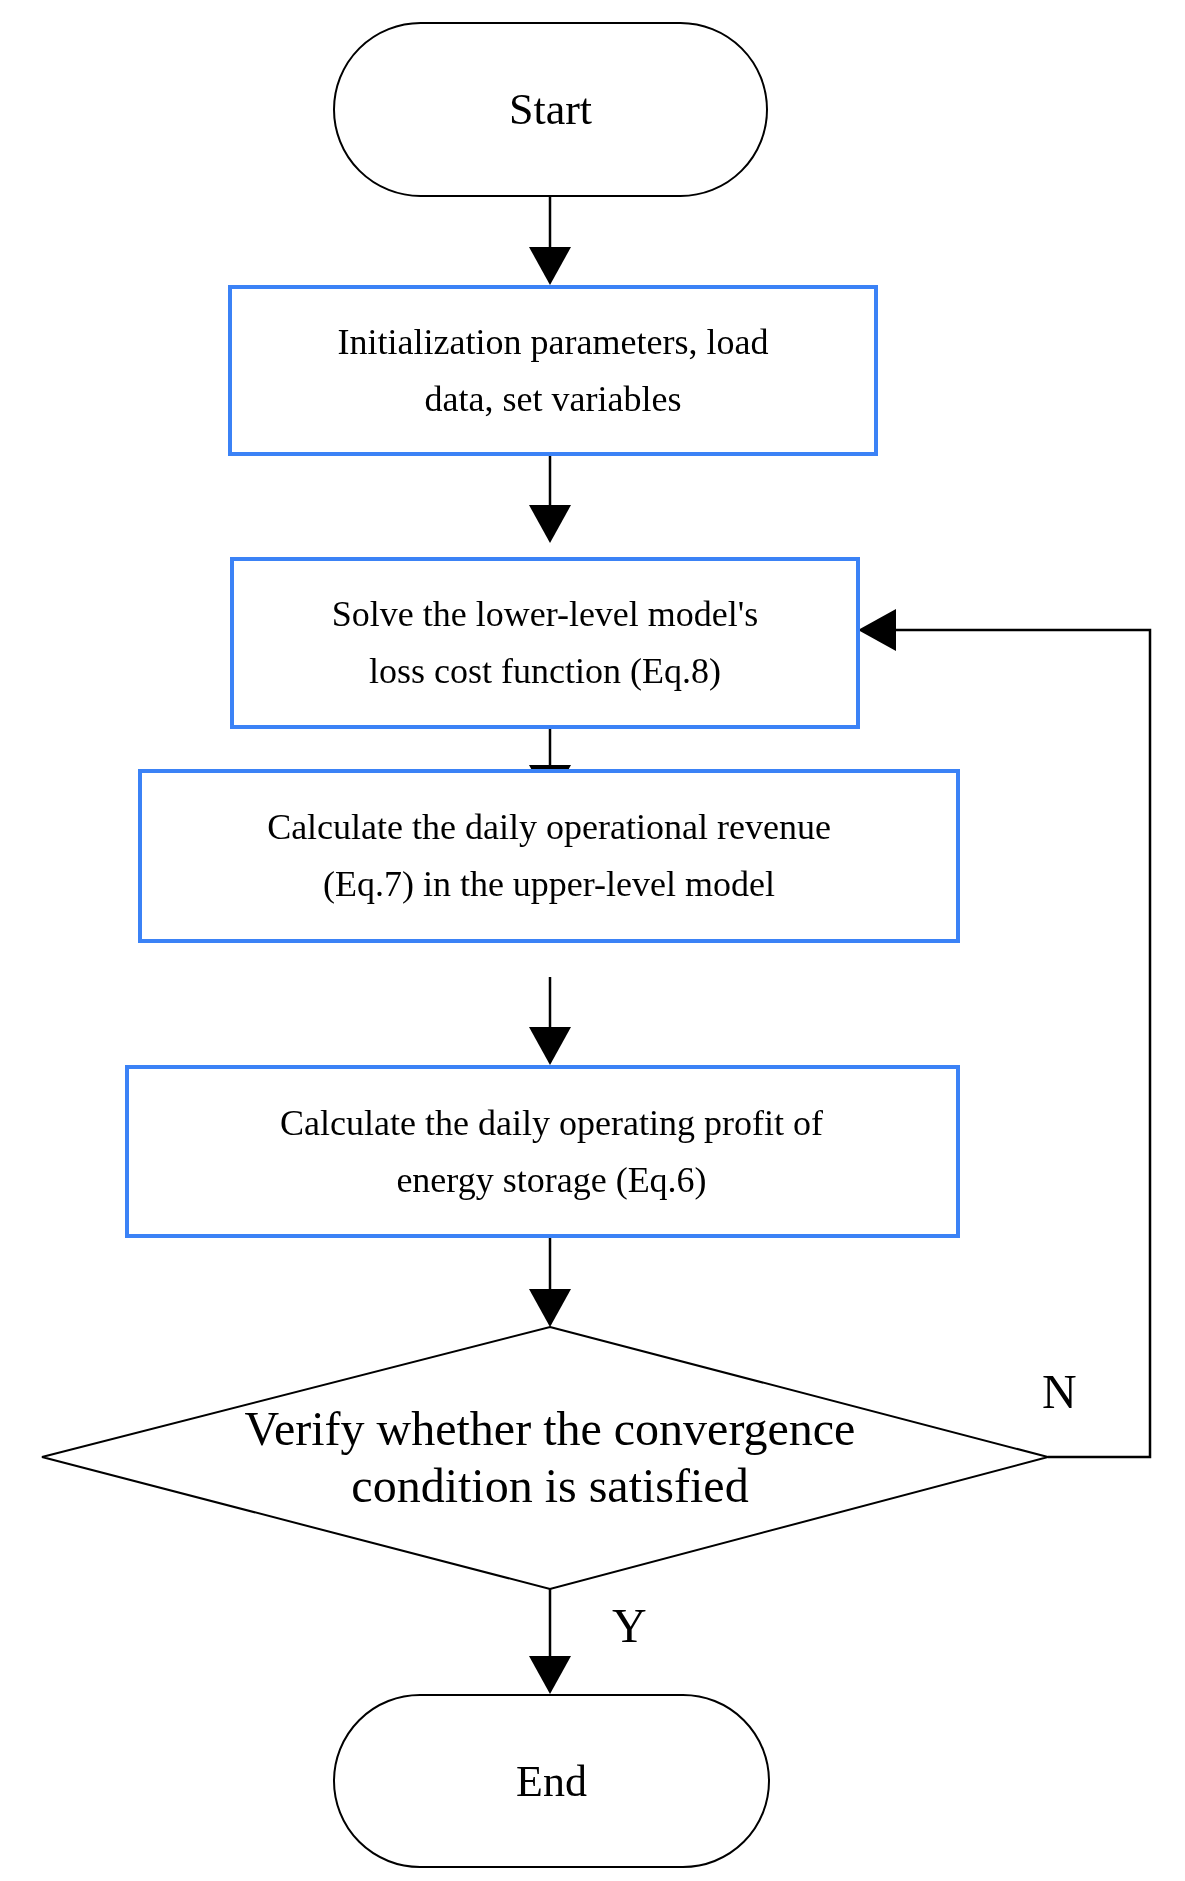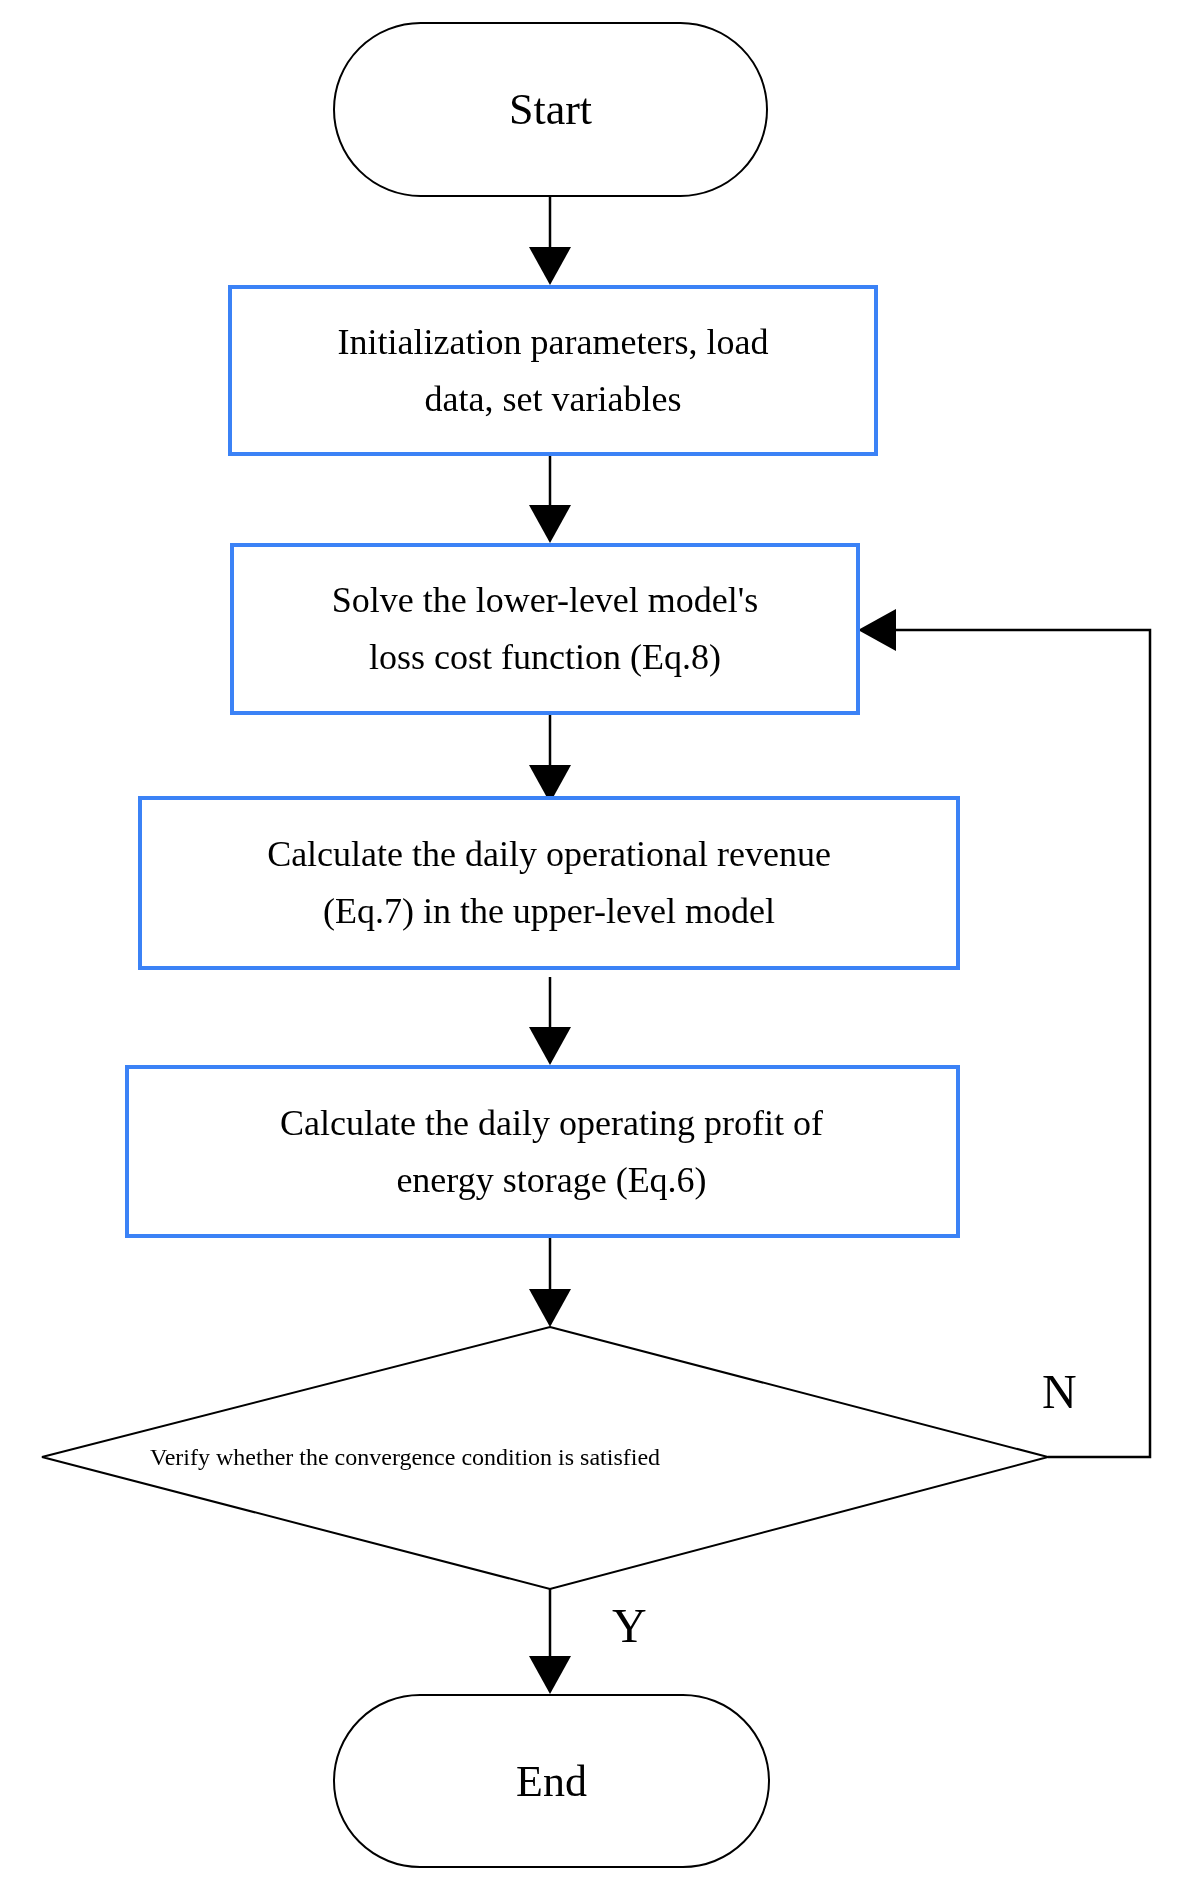--- a/index.html
+++ b/index.html
@@ -44,21 +44,21 @@
   .stadium {
     border: 2px solid #000000;
     border-radius: 95px;
     font-size: 44px;
   }
   .diamond-text {
     position: absolute;
     display: flex;
     align-items: center;
     text-align: center;
-    font-size: 24px;
+    font-size: 48px;
     line-height: 57px;
     background: transparent;
   }
   .branch-label {
     position: absolute;
     font-size: 48px;
     line-height: 1;
   }
   .stroke-line {
     stroke: #000000;
@@ -122,26 +122,26 @@
 
   <div class="node stadium" style="left:333px; top:22px; width:435px; height:175px;">
     <span>Start</span>
   </div>
 
   <div class="node rect" style="left:228px; top:285px; width:650px; height:171px;">
     <span>Initialization parameters, load
 data, set variables</span>
   </div>
 
-  <div class="node rect" style="left:230px; top:543px; width:630px; height:172px;">
+  <div class="node rect" style="left:230px; top:557px; width:630px; height:172px;">
     <span>Solve the lower-level model's
 loss cost function (Eq.8)</span>
   </div>
 
-  <div class="node rect" style="left:138px; top:796px; width:822px; height:174px;">
+  <div class="node rect" style="left:138px; top:769px; width:822px; height:174px;">
     <span>Calculate the daily operational revenue
 (Eq.7) in the upper-level model</span>
   </div>
 
   <div class="node rect" style="left:125px; top:1065px; width:835px; height:173px;padding-left:18px;">
     <span>Calculate the daily operating profit of
 energy storage (Eq.6)</span>
   </div>
 
   <div class="diamond-text" style="left:150px; top:1400px; width:800px; height:114px;">

